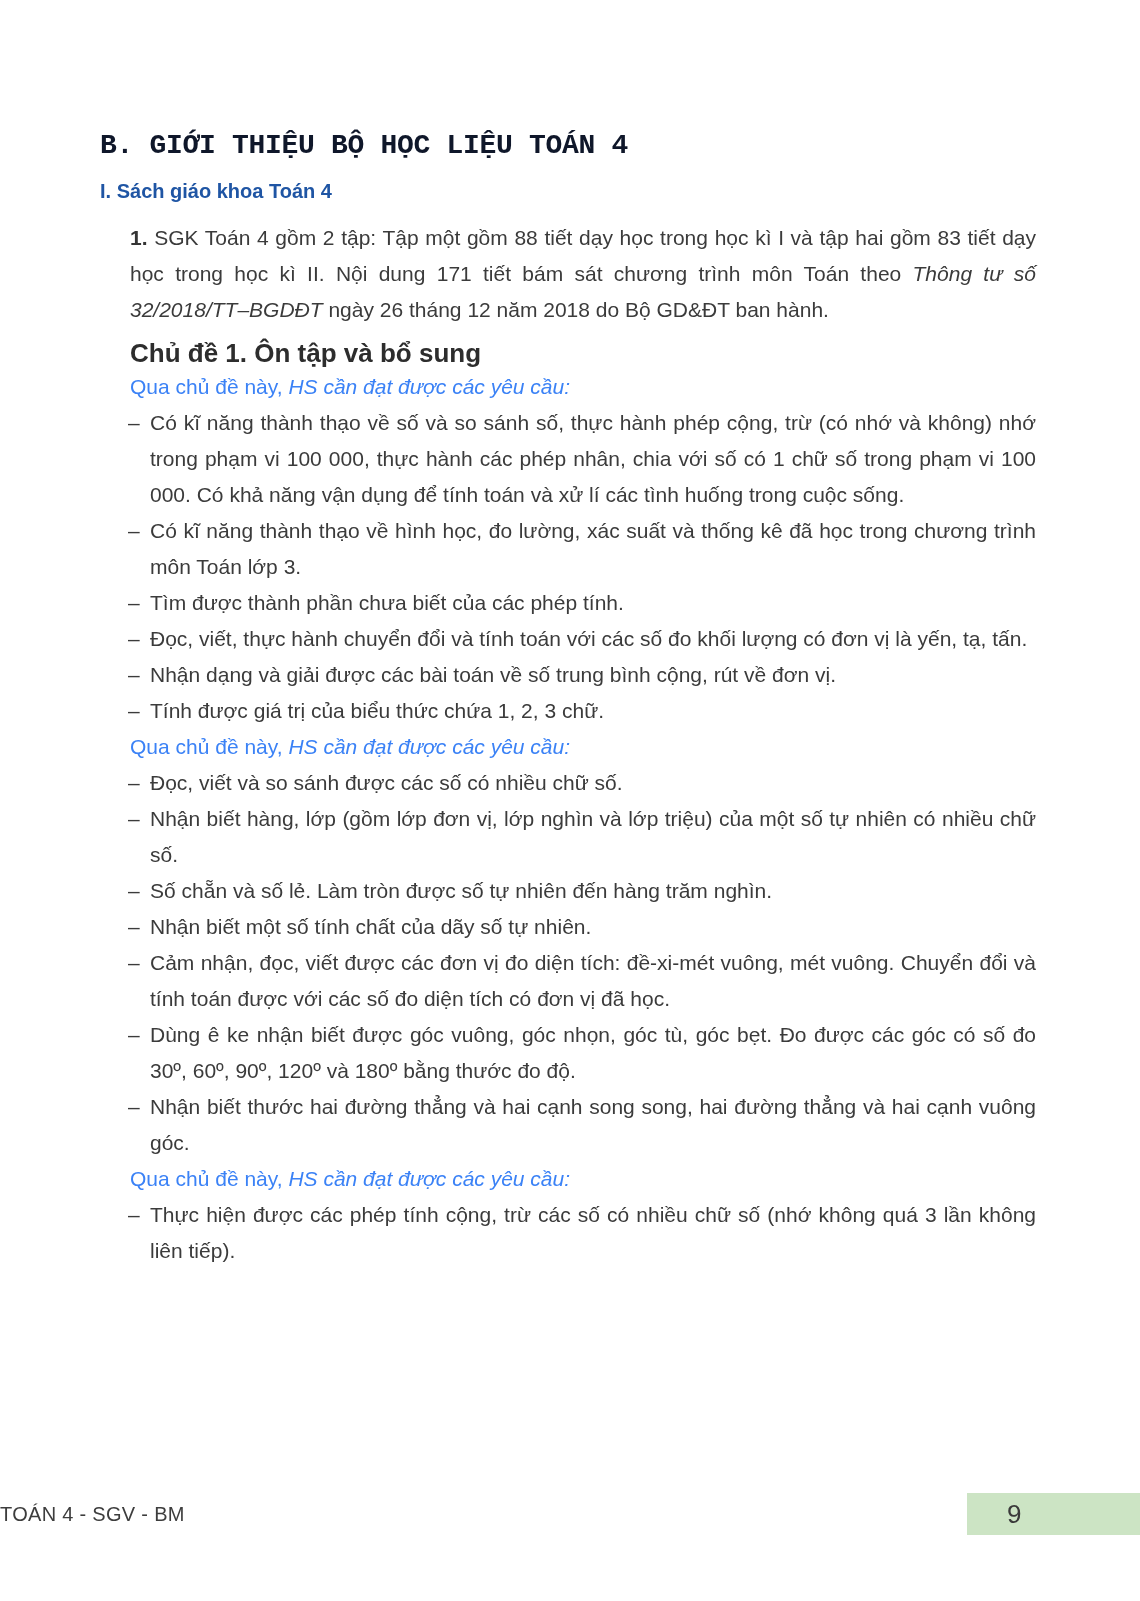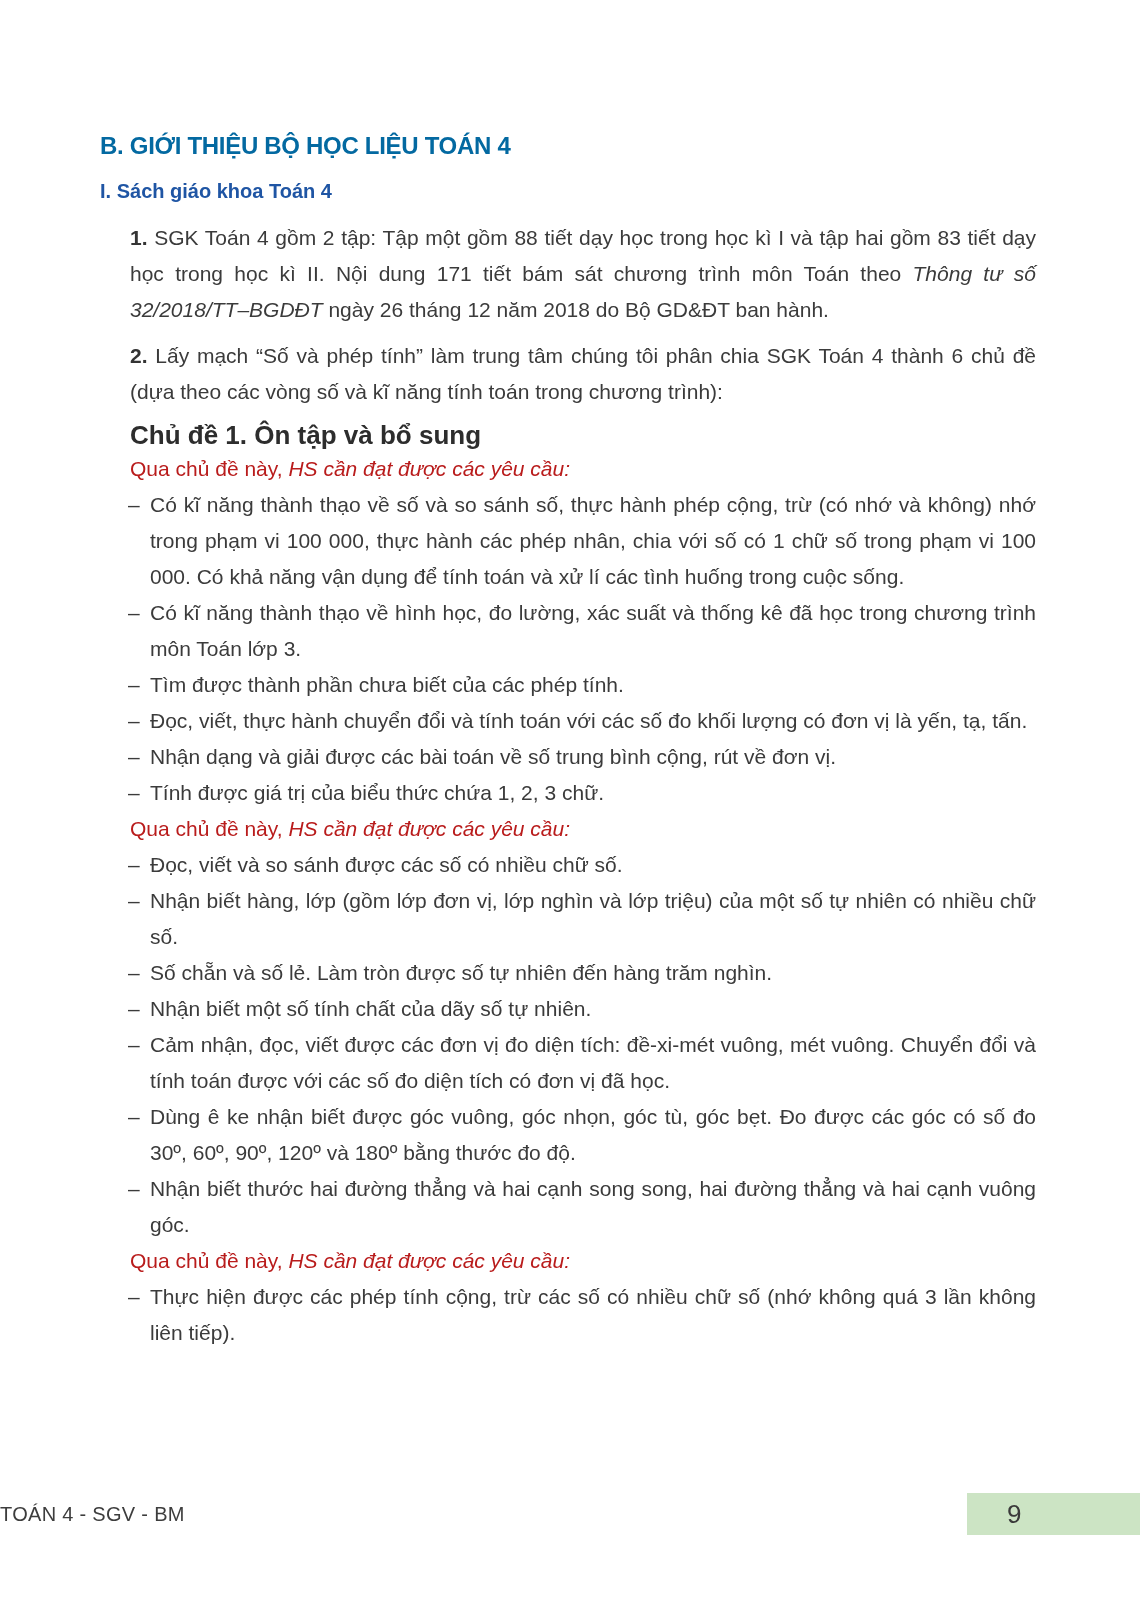--- a/index.html
+++ b/index.html
@@ -6,39 +6,40 @@
   html,body { background:#ffffff; }
   body {
     width:1140px; height:1601px; position:relative; overflow:hidden;
     font-family:"Liberation Sans", sans-serif;
     color:#3b3b3b;
   }
   .content {
     position:absolute; left:100px; top:130px; width:936px;
   }
   .h-orange {
-    color:#0369a1; font-size:24px; font-weight:bold; line-height:32px;
+    color:#0f172a; font-size:28px; font-weight:bold; line-height:32px;
     letter-spacing:-0.3px;
+    font-family:Liberation Mono, monospace;
   }
   .h-blue {
     color:#1f55a4; font-size:20px; font-weight:bold; line-height:26px;
     margin-top:16px;
   }
   .para {
     margin:10px 0 0 30px; font-size:21px; line-height:36px;
     text-align:justify; color:#3b3b3b;
   }
   .para:first-of-type { margin-top:16px; }
   .num { font-weight:bold; color:#343434; }
   .section-title {
     margin:9px 0 0 30px; font-size:26px; font-weight:bold;
     line-height:32px; color:#2d2d2d;
   }
   .intro {
-    margin:0 0 0 30px; font-size:21px; line-height:36px; color:#b91c1c;
+    margin:0 0 0 30px; font-size:21px; line-height:36px; color:#3b82f6;
   }
   .intro em, .para em { font-style:italic; }
   ul.bullets { list-style:none; }
   ul.bullets li {
     display:flex; align-items:flex-start; padding-left:28px;
     font-size:21px; line-height:36px;
   }
   .dash { width:22px; flex:none; }
   .btxt { flex:1; text-align:justify; }
   .footer {
@@ -59,21 +60,20 @@
 </head>
 <body>
 
 <div class="content">
 
   <div class="h-orange">B. GIỚI THIỆU BỘ HỌC LIỆU TOÁN 4</div>
   <div class="h-blue">I. Sách giáo khoa Toán 4</div>
 
   <p class="para"><span class="num">1.</span><span> SGK Toán 4 gồm 2 tập: Tập một gồm 88 tiết dạy học trong học kì I và tập hai gồm 83 tiết dạy học trong học kì II. Nội dung 171 tiết bám sát chương trình môn Toán theo </span><em>Thông tư số 32/2018/TT–BGDĐT</em><span> ngày 26 tháng 12 năm 2018 do Bộ GD&amp;ĐT ban hành.</span></p>
 
-  <p class="para"><span class="num">2.</span><span> Lấy mạch “Số và phép tính” làm trung tâm chúng tôi phân chia SGK Toán 4 thành 6 chủ đề (dựa theo các vòng số và kĩ năng tính toán trong chương trình):</span></p>
 
   <div class="section-title">Chủ đề 1. Ôn tập và bổ sung</div>
   <p class="intro"><span>Qua chủ đề này, </span><em>HS cần đạt được các yêu cầu:</em></p>
   <ul class="bullets">
     <li>
         <span class="dash">–</span>
         <span class="btxt">Có kĩ năng thành thạo về số và so sánh số, thực hành phép cộng, trừ (có nhớ và không) nhớ trong phạm vi 100 000, thực hành các phép nhân, chia với số có 1 chữ số trong phạm vi 100 000. Có khả năng vận dụng để tính toán và xử lí các tình huống trong cuộc sống.</span>
       </li>
     <li>
         <span class="dash">–</span>

